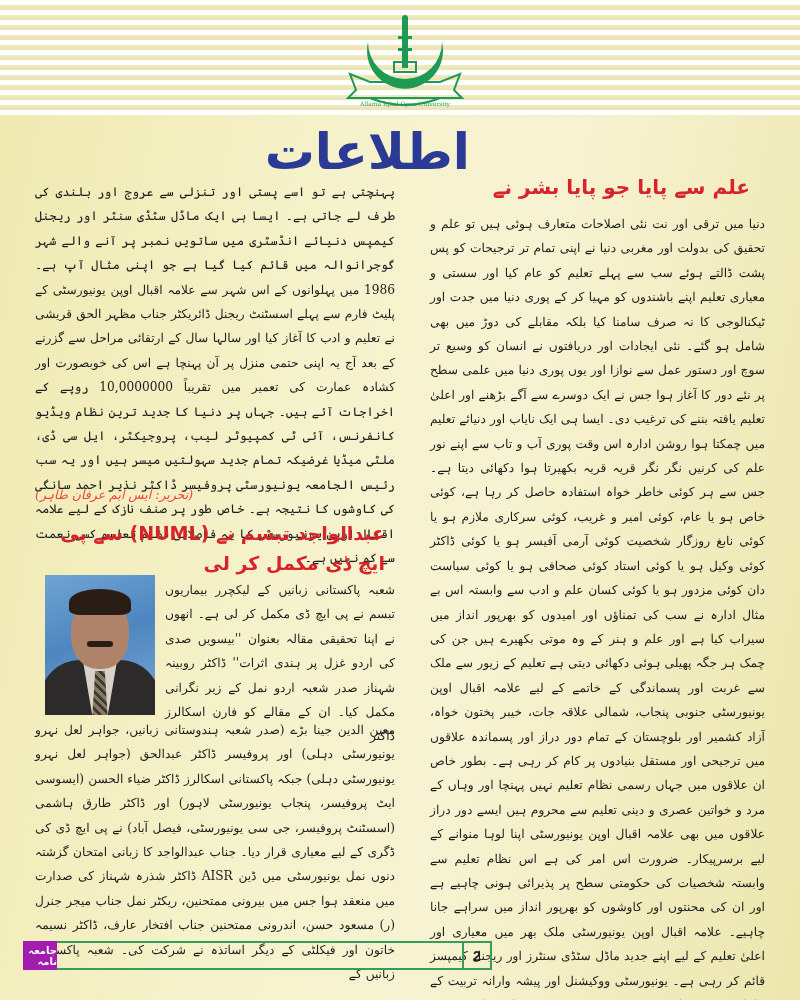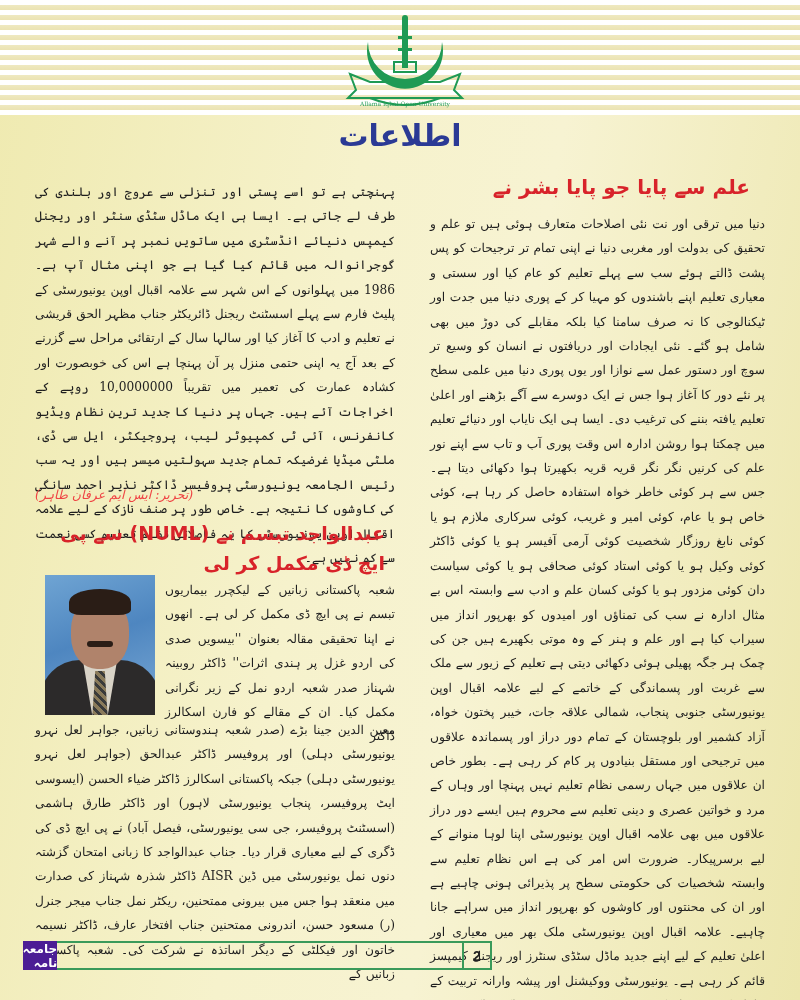--- a/index.html
+++ b/index.html
@@ -13,23 +13,23 @@
   .header-stripes {
     position: absolute; left: 0; top: 0; width: 800px; height: 115px;
     background: repeating-linear-gradient(180deg,
       #ffffff 0px, #ffffff 5px,
       #efe9c0 5px, #ebe3b3 10px);
   }
   .logo {
     position: absolute; left: 340px; top: 12px; width: 130px; height: 105px;
   }
   .page-title {
-    position: absolute; left: 330px; top: 112px; width: 140px; text-align: center;
+    position: absolute; left: 330px; top: 128px; width: 140px; text-align: center;
     font-family: "DejaVu Sans", sans-serif; font-weight: bold;
-    font-size: 30px; color: #2b3a95; line-height: 48px;
+    font-size: 50px; color: #2b3a95; line-height: 48px;
     direction: rtl;
   }
   .col {
     position: absolute; direction: rtl; text-align: justify;
     font-family: "DejaVu Serif", serif; font-size: 12.2px;
     line-height: 24.4px; color: #1e1e1e;
     text-align-last: right;
   }
   .col p { margin: 0; }
   .col-right { left: 430px; top: 212px; width: 335px; }
@@ -183,19 +183,19 @@
 <div style="position:absolute; left:23px; top:941px; width:469px; height:29px;"></div>
 
 <div style="position:absolute; left:23px; top:941px; width:469px; height:29px;"></div>
 
 <div style="position:absolute; left:23px; top:941px; width:469px; height:29px;"></div>
 
 <div style="position:absolute; left:23px; top:941px; width:469px; height:29px;"></div>
 
 <div style="position:absolute; left:23px; top:941px; width:469px; height:29px; border-top:2px solid #3a9a5a; border-bottom:2px solid #3a9a5a;"></div>
 
-<div style="position:absolute; left:23px; top:941px; width:34px; height:29px; background:#4c1d95; color:#fff; direction:rtl; display:flex; align-items:center; justify-content:center; font-family:'DejaVu Sans',sans-serif; font-size:12px; font-weight:bold;">
+<div style="position:absolute; left:23px; top:941px; width:34px; height:29px; background:#a21caf; color:#fff; direction:rtl; display:flex; align-items:center; justify-content:center; font-family:'DejaVu Sans',sans-serif; font-size:10px; font-weight:bold;">
   <span>جامعہ نامہ</span>
 </div>
 
 <div style="position:absolute; left:462px; top:941px; width:30px; height:29px; border-left:2px solid #3a9a5a; border-right:2px solid #3a9a5a; display:flex; align-items:center; justify-content:center; font-family:'Liberation Sans',sans-serif; font-weight:bold; font-size:14px; color:#222;">
   <span>2</span>
 </div>
 
 </body></html>

